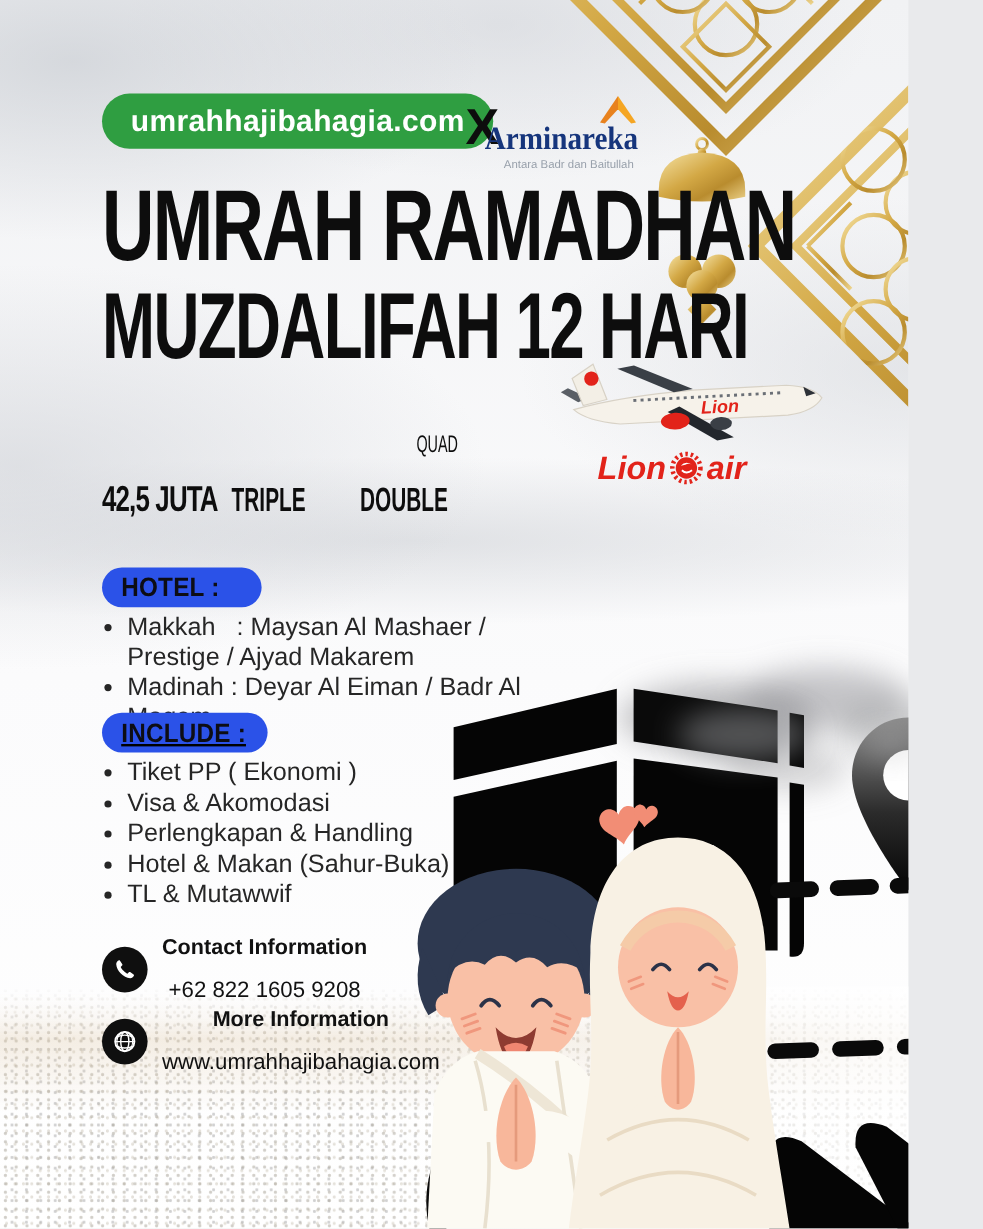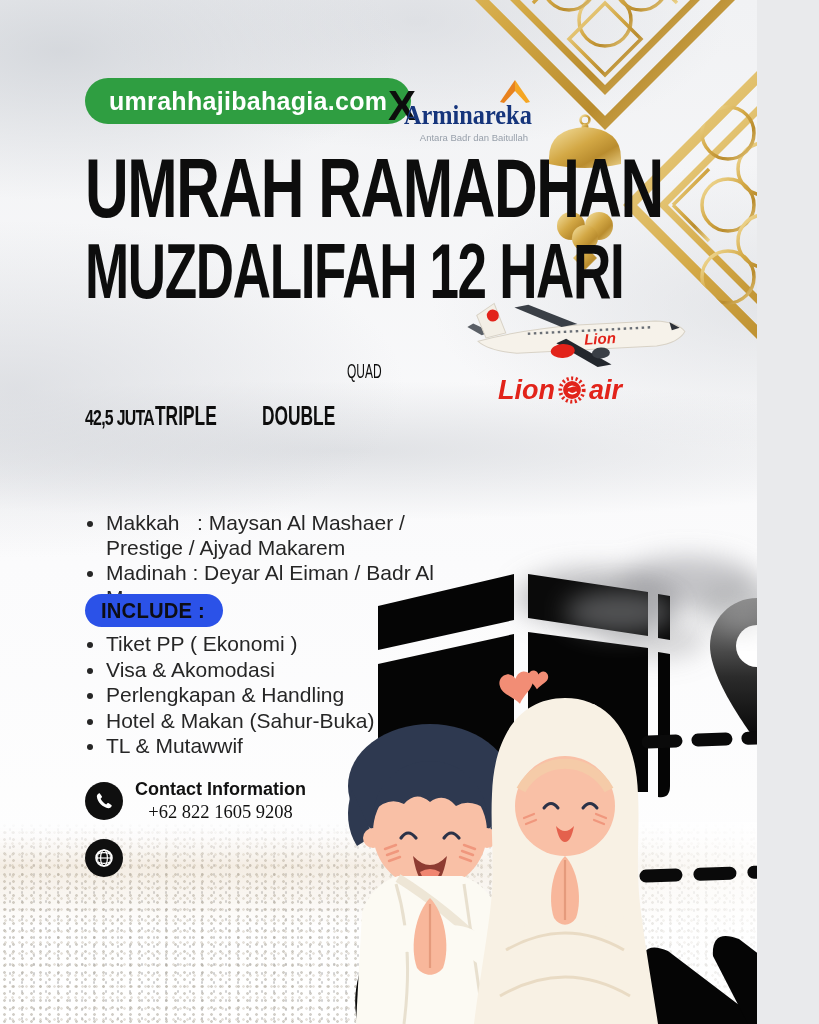--- a/index.html
+++ b/index.html
@@ -29,47 +29,47 @@
   
   .t1{left:85px;top:146px;z-index:5;color:#0d0d0d;font-weight:bold;font-size:84px;line-height:1;}
   .t1 .cond{transform:scaleX(.72);letter-spacing:-2px;}
   .t2{left:85px;top:232px;z-index:5;color:#0d0d0d;font-weight:bold;font-size:78px;line-height:1;}
   .t2 .cond{transform:scaleX(.68);letter-spacing:-2px;}
   .price-main{left:85px;top:294px;z-index:5;color:#0d0d0d;font-weight:bold;font-size:111px;line-height:1;}
   .price-main .cond{transform:scaleX(.56);letter-spacing:-3px;}
   .price-quad{left:347px;top:360px;z-index:5;color:#0d0d0d;font-weight:normal;font-size:20px;}
   .price-quad .cond{transform:scaleX(.6);}
   .price-row{left:85px;top:400px;z-index:5;color:#0d0d0d;font-weight:bold;display:flex;align-items:baseline;}
-  .price-opt{font-size:22px;}
+  .price-opt{font-size:30px;}
   .price-opt .cond{transform:scaleX(.72);letter-spacing:-1px;}
   .price-tier{font-size:28px;margin-left:-26px;margin-right:34px;}
   .price-tier .cond{transform:scaleX(.62);}
 
   
   .pill{height:33px;background:#2b52e8;border-radius:17px;display:flex;align-items:center;
     padding:0 16px;z-index:5;}
   .pill span{font-size:22px;font-weight:800;color:#0d0d14;letter-spacing:.2px;}
   .pill .cond{transform:scaleX(.92);}
   .hotel-pill{left:85px;top:473px;width:101px;}
-  .include-pill{left:85px;top:594px;width:106px;}
+  .include-pill{left:85px;top:594px;width:106px;text-decoration:underline;}
   ul.info{left:88px;z-index:5;margin:0;padding:0 0 0 18px;width:348px;
     color:#262626;font-size:21px;line-height:1.17;}
   ul.info li{margin:1px 0;white-space:pre-wrap;}
   .hotel-list{top:510px;}
   .include-list{top:631px;}
 
   
   .contact-row{z-index:6;display:flex;align-items:center;text-align:center;}
   .c1{left:85px;top:779px;}
   .c2{left:85px;top:839px;}
   .c-ico{width:38px;height:38px;border-radius:50%;background:#0f0f0f;display:flex;
     align-items:center;justify-content:center;flex:0 0 38px;}
   .c-txt{margin-left:12px;color:#111;}
   .c-title{font-weight:800;font-size:18px;}
-  .c-val{font-size:18.5px;margin-top:2px;font-family:Liberation Serif, serif;}
+  .c-val{font-size:18.5px;margin-top:14px;}
 
   
   .plane{left:458px;top:296px;z-index:4;}
   .lionair{left:498px;top:374px;z-index:4;display:flex;align-items:center;
     color:#e2231a;font-weight:800;font-style:italic;font-size:27px;}
   .lionair .emb{margin:0 2px;}
 
   
   .ornament{right:0;top:0;z-index:1;}
   .lantern{left:0;top:0;z-index:1;}
@@ -317,20 +317,23 @@
     <span>Lion</span>
     <svg class="emb" width="30" height="32" viewBox="-16 -16 32 32">
       <circle r="12.5" fill="none" stroke="#e2231a" stroke-width="4" stroke-dasharray="2.2 2.6"></circle>
       <circle r="9.5" fill="#e2231a"></circle>
       <path d="M-5,-2 Q-1,-7 5,-3 Q2,-4.5 -1,-3 Q-3,-2.5 -5,-2 Z" fill="#fff"></path>
       <path d="M-4,2 Q0,6 5,2" stroke="#fff" stroke-width="1.6" fill="none"></path>
     </svg>
     <span>air</span>
   </div>
 
+  <div class="abs pill hotel-pill">
+    <span class="cond">HOTEL :</span>
+  </div>
   <ul class="abs info hotel-list">
     <li>Makkah   : Maysan Al Mashaer / Prestige / Ajyad Makarem</li>
     <li>Madinah : Deyar Al Eiman / Badr Al Maqom</li>
   </ul>
 
   <div class="abs pill include-pill">
     <span class="cond">INCLUDE :</span>
   </div>
   <ul class="abs info include-list">
     <li>Tiket PP ( Ekonomi )</li>
@@ -355,16 +358,18 @@
     <div class="c-ico">
       <svg width="24" height="24" viewBox="0 0 24 24" fill="none" stroke="#ffffff">
         <circle cx="12" cy="12" r="8" stroke-width="1.6"></circle>
         <ellipse cx="12" cy="12" rx="3.4" ry="8" stroke-width="1.2"></ellipse>
         <ellipse cx="12" cy="12" rx="6.6" ry="8" stroke-width="0.9"></ellipse>
         <line x1="4" y1="12" x2="20" y2="12" stroke-width="1.2"></line>
         <path d="M5.5,8 Q12,5.2 18.5,8 M5.5,16 Q12,18.8 18.5,16" stroke-width="1.2"></path>
       </svg>
     </div>
     <div class="c-txt">
+      <div class="c-title">More Information</div>
+      <div class="c-val">www.umrahhajibahagia.com</div>
     </div>
   </div>
 
 </div>
 
 </body></html>

